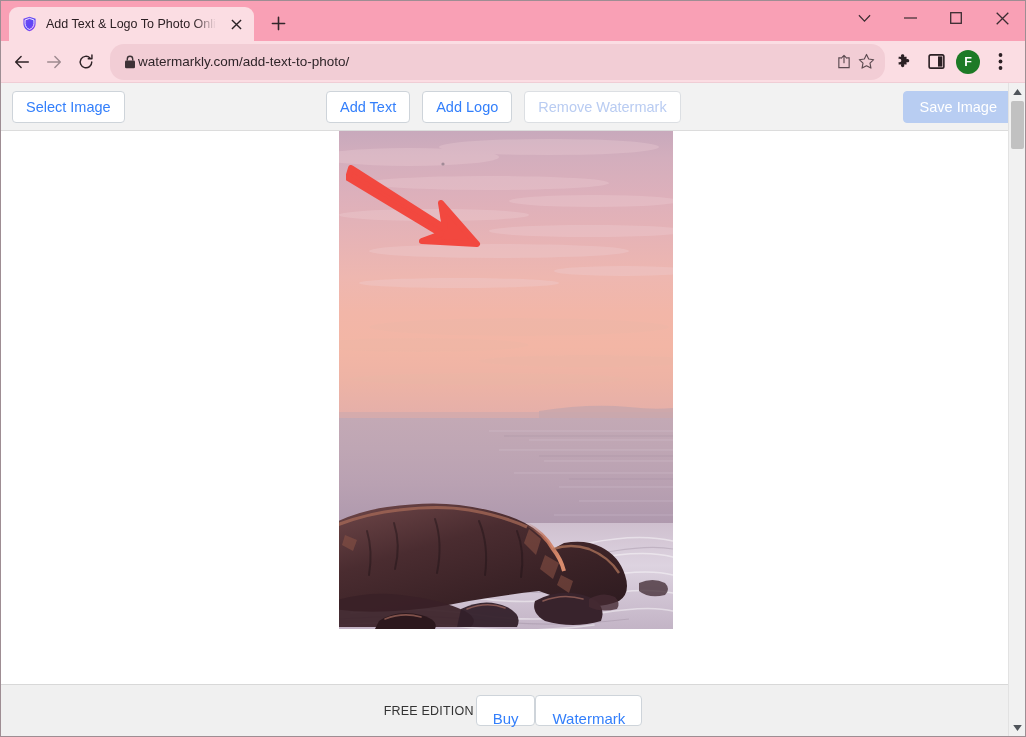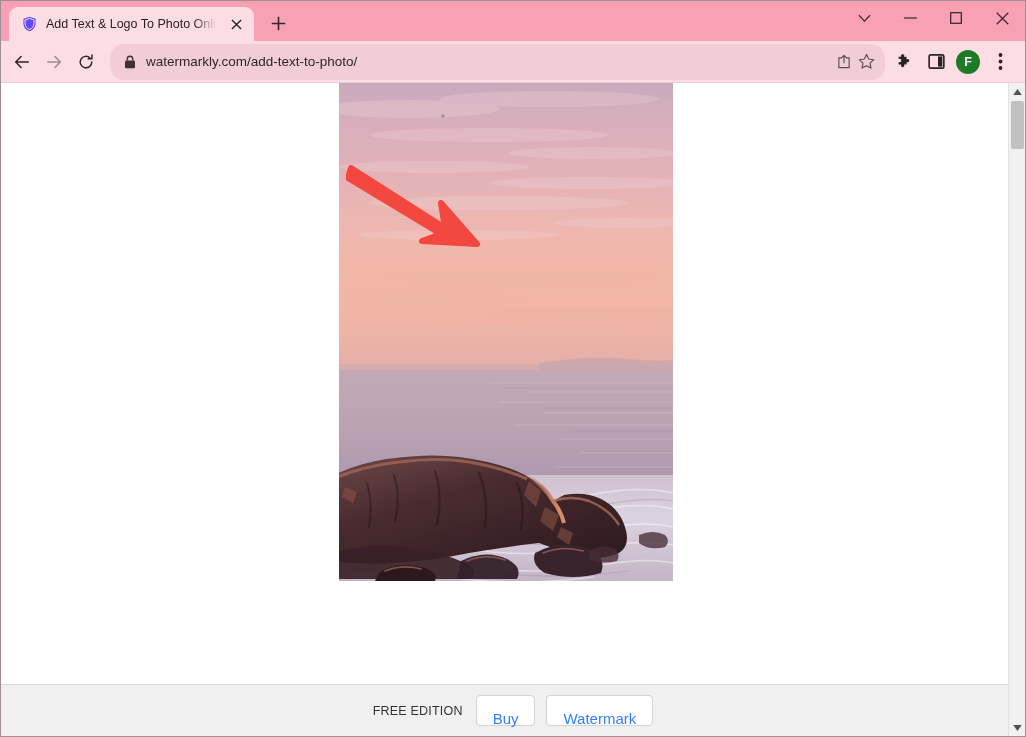--- a/index.html
+++ b/index.html
@@ -94,21 +94,21 @@
   .omnibox {
     flex: 1 1 auto;
     height: 36px;
     margin-left: 7px;
     margin-right: 2px;
     background: #f2cdd5;
     border-radius: 14px;
     display: flex;
     align-items: center;
     padding: 0 10px 0 14px;
-    gap: 10px;
+    gap: 2px;
   }
   .omni-url {
     flex: 1 1 auto;
     font-size: 13.5px;
     color: #2f2529;
     white-space: nowrap;
     overflow: hidden;
   }
   .omni-right { display: flex; align-items: center; gap: 6px; }
 
@@ -205,21 +205,20 @@
   
   .site-footer {
     position: absolute;
     left: 0; right: 0; bottom: 0;
     height: 52px;
     background: #f0f0f0;
     border-top: 1px solid #d8d8d8;
     display: flex;
     align-items: center;
     justify-content: center;
-    gap: 11px;
   }
   .edition {
     font-size: 12.5px;
     color: #333;
     letter-spacing: .2px;
     margin-right: 2px;
   }
   .btn-sm {
     height: 31px;
     padding: 8px 16px;
@@ -374,20 +373,33 @@
         <circle cx="2.5" cy="3" r="1.9" fill="#2b2024"></circle>
         <circle cx="2.5" cy="9.5" r="1.9" fill="#2b2024"></circle>
         <circle cx="2.5" cy="16" r="1.9" fill="#2b2024"></circle>
       </svg>
     </div>
   </div>
 
   <div class="viewport">
 
 
+    <div class="app-toolbar">
+      <div class="tb-left">
+        <button class="btn">Select Image</button>
+      </div>
+      <div class="tb-center">
+        <button class="btn">Add Text</button>
+        <button class="btn">Add Logo</button>
+        <button class="btn disabled">Remove Watermark</button>
+      </div>
+      <div class="tb-right">
+        <button class="btn primary">Save Image</button>
+      </div>
+    </div>
 
     <div class="arrow-anno">
       <svg width="140" height="86" viewBox="0 0 140 86">
         <path d="M6 4 L96 62 L93 40 L128 76 L78 73 L94 67 L3 12 Z" fill="#f2483f"></path>
         <path d="M5 3 L99 63 L95 38 L131 79 L76 76 L95 69 L2 13 Z" fill="#f2483f" stroke="#f2483f" stroke-width="6" stroke-linejoin="round"></path>
       </svg>
     </div>
 
     <div class="stage">
       <div class="photo-wrap">

